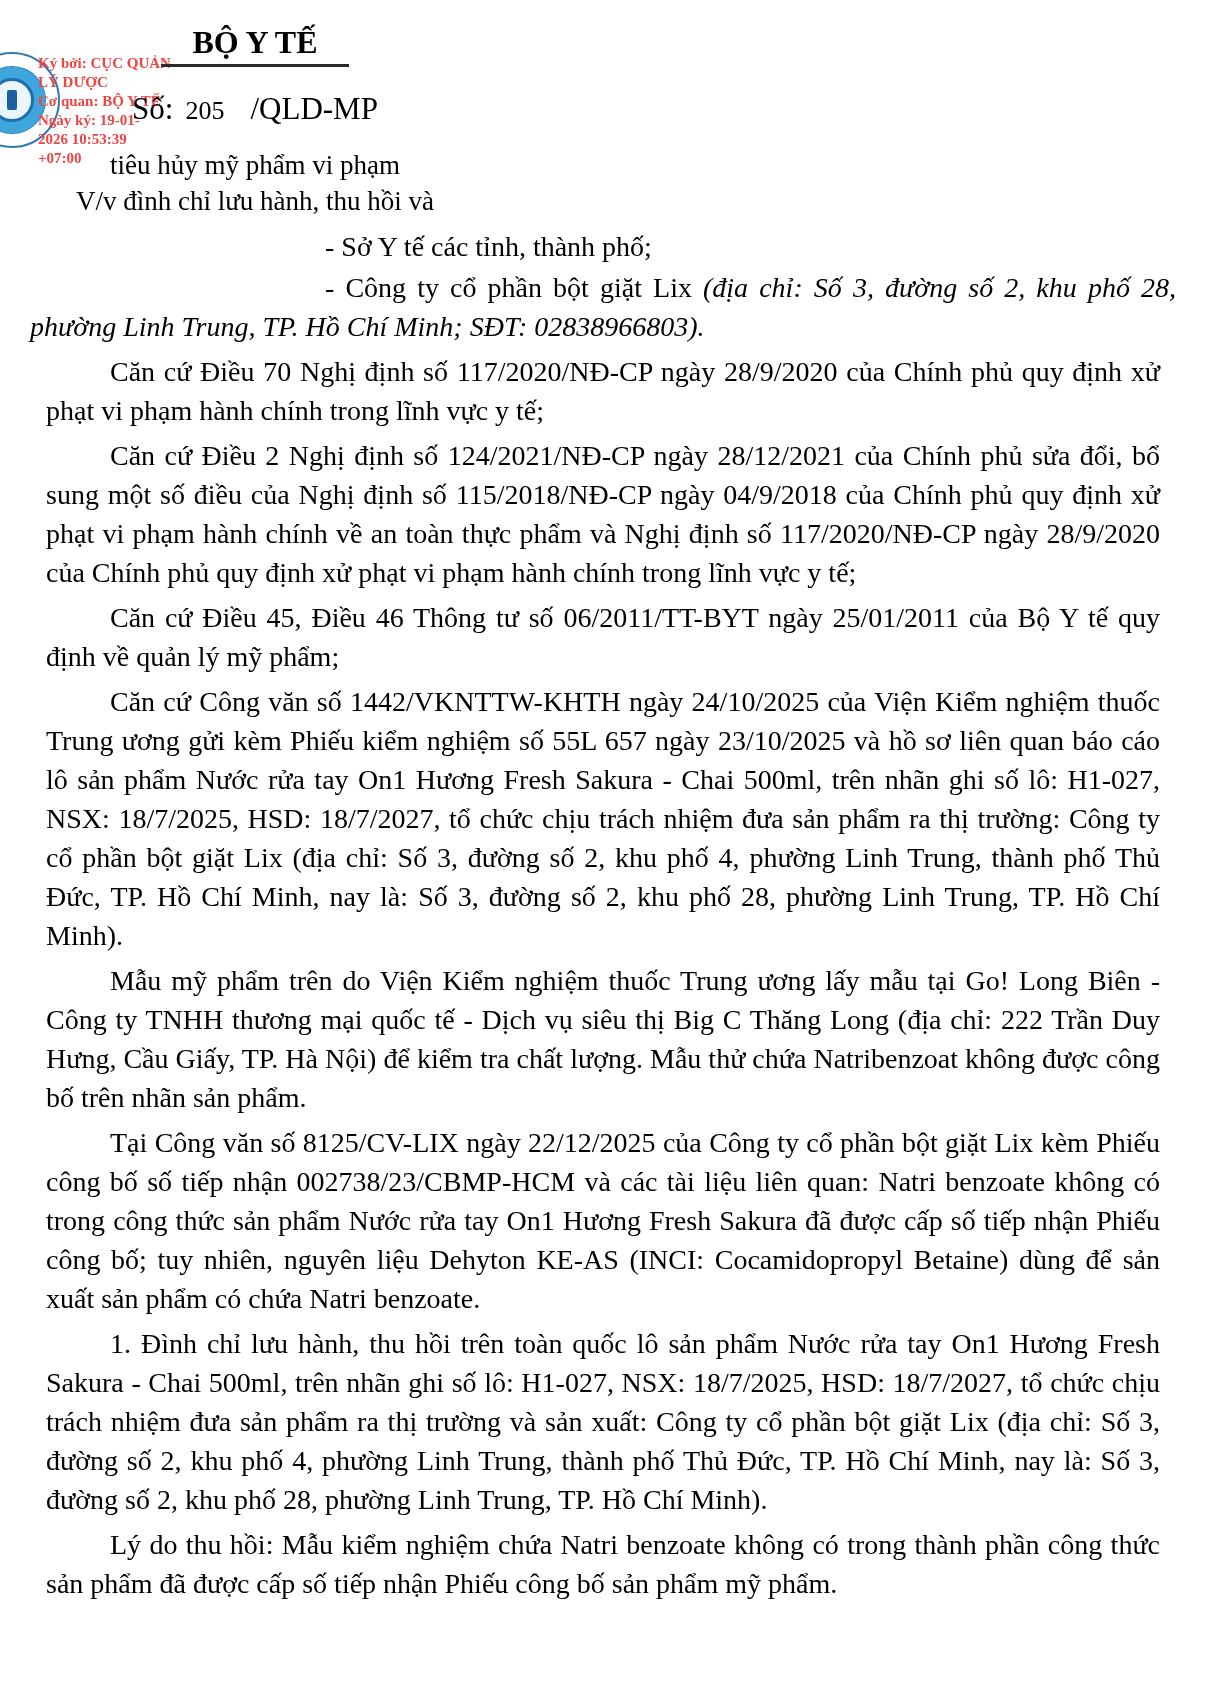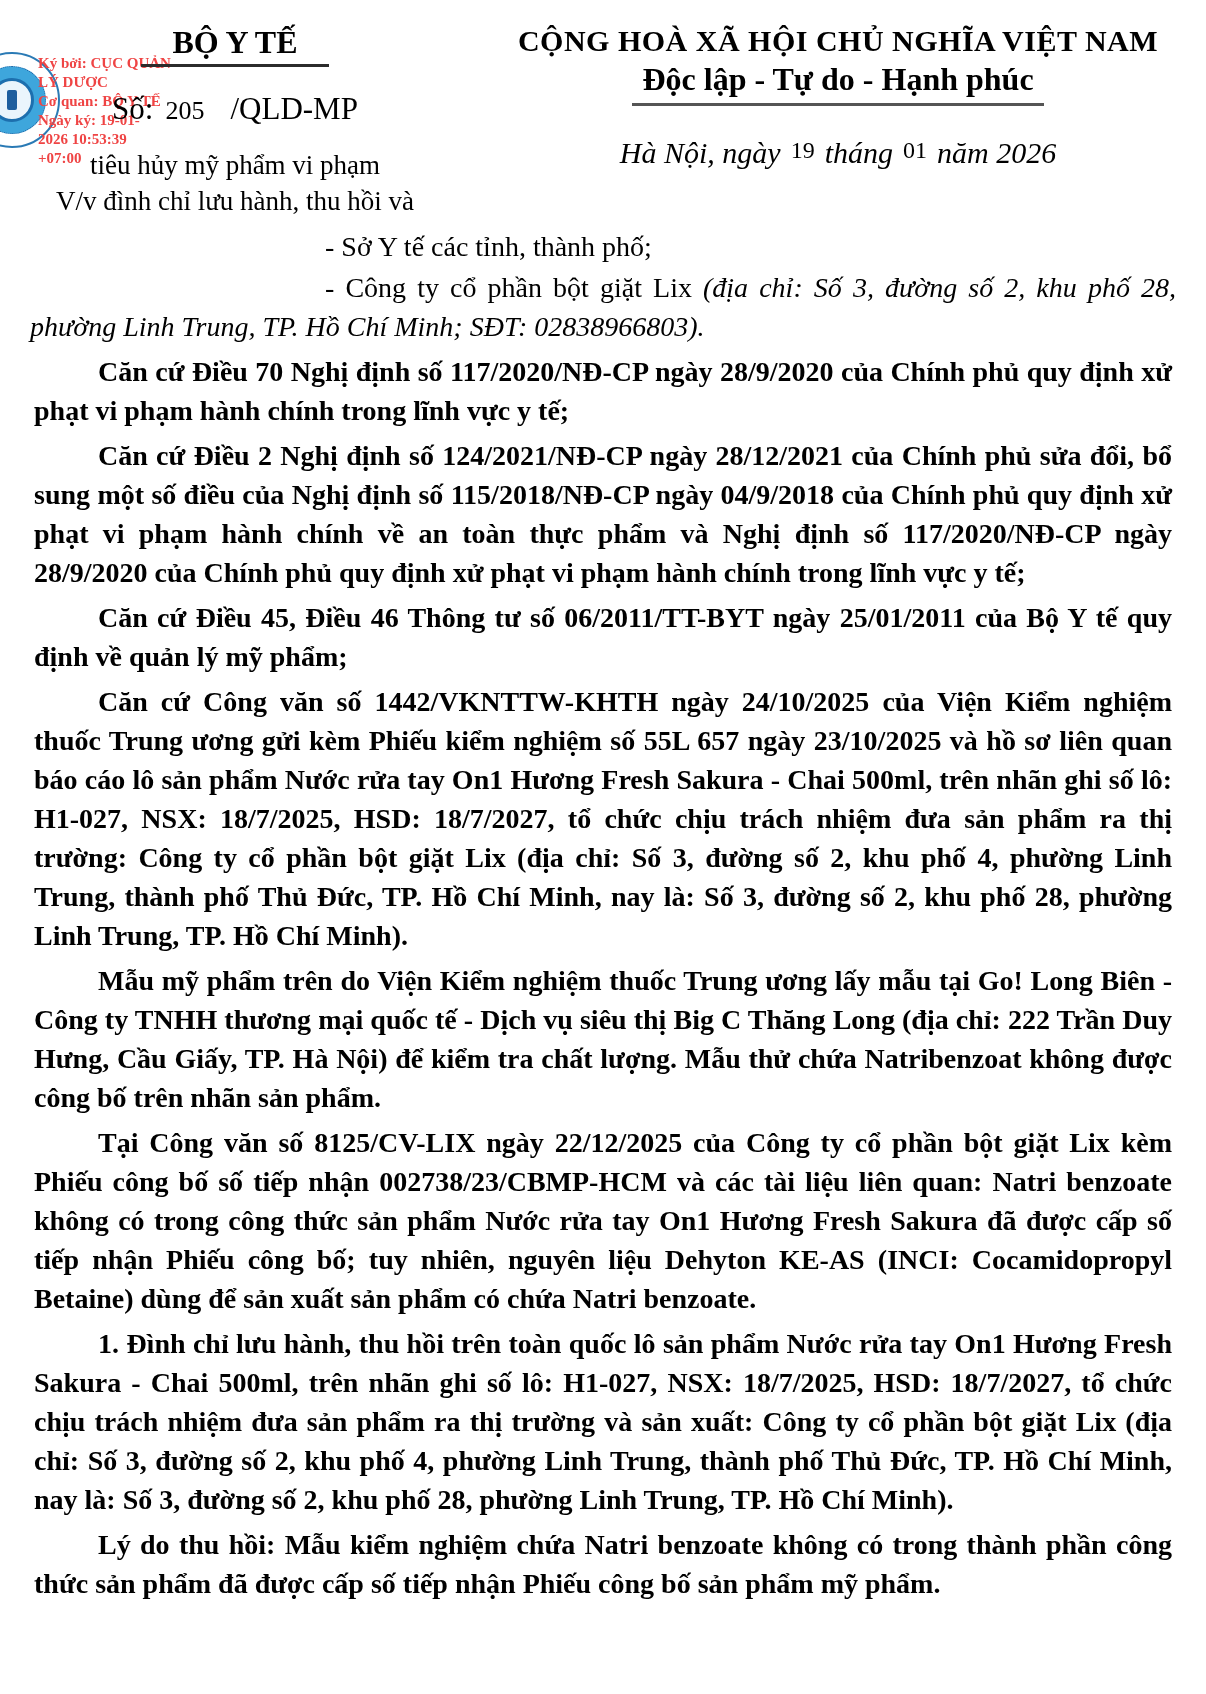--- a/index.html
+++ b/index.html
@@ -58,21 +58,21 @@
     color: #ef4444;
   }
 
   
   .header {
     position: relative;
     display: flex;
     padding-top: 24px;
     z-index: 3;
   }
-  .col-left  { flex: 0 0 470px; text-align: center; }
+  .col-left  { flex: 0 0 470px; text-align: center; padding-left: 20px; }
   .col-right { flex: 1 1 auto;  text-align: center; }
 
   .ministry { font-size: 32px; font-weight: bold; }
   .agency   { font-size: 34px; font-weight: bold; margin-top: 2px; }
   .agency-rule { width: 188px; border-bottom: 3px solid #2b2b2b; margin: 3px auto 0; height: 0; }
 
   .doc-number { font-size: 31px; margin-top: 24px; white-space: nowrap; }
   .doc-number .num { font-size: 26px; margin: 0 26px 0 12px; text-align: right; }
 
   .subject {
@@ -100,21 +100,21 @@
 
   
   .body {
     margin: 8px 30px 0 30px;
     font-size: 28px;
     line-height: 39px;
   }
   .kinh-gui   { text-indent: 150px; margin-top: 4px; }
   .recipient  { text-indent: 295px; text-align: justify; margin-top: 2px; }
   .recipient .it { font-style: italic; }
-  .para       { text-align: justify; text-indent: 64px; margin: 6px 4px 0; font-weight: bold; }
+  .para       { text-align: justify; text-indent: 64px; margin: 6px 16px 0; }
 </style>
 </head>
 <body>
 
 <div class="page">
 
   <div class="seal">
     <div class="seal-ring">
       <div class="seal-core">
         <div class="seal-glyph"></div>
@@ -136,29 +136,20 @@
       <div class="ministry">BỘ Y TẾ</div>
       <div class="agency-rule"></div>
       <div class="doc-number">
         <span>Số:</span><span class="num">205</span><span>/QLD-MP</span>
       </div>
       <div class="subject">
         <div>tiêu hủy mỹ phẩm vi phạm</div>
         <div>V/v đình chỉ lưu hành, thu hồi và</div>
       </div>
     </div>
-    <div class="col-right">
-      <div class="country">CỘNG HOÀ XÃ HỘI CHỦ NGHĨA VIỆT NAM</div>
-      <div>
-        <span class="motto">Độc lập - Tự do - Hạnh phúc</span>
-      </div>
-      <div class="date-line">
-        <span>Hà Nội, ngày</span><span class="fill">19</span><span>tháng</span><span class="fill">01</span><span>năm 2026</span>
-      </div>
-    </div>
   </header>
 
   <main class="body">
     <div class="recipient">- Sở Y tế các tỉnh, thành phố;</div>
     <div class="recipient">
       <span>- Công ty cổ phần bột giặt Lix </span><span class="it">(địa chỉ: Số 3, đường số 2, khu phố 28, phường Linh Trung, TP. Hồ Chí Minh; SĐT: 02838966803).</span>
     </div>
 
     <p class="para">Căn cứ Điều 70 Nghị định số 117/2020/NĐ-CP ngày 28/9/2020 của Chính phủ quy định xử phạt vi phạm hành chính trong lĩnh vực y tế;</p>
     <p class="para">Căn cứ Điều 2 Nghị định số 124/2021/NĐ-CP ngày 28/12/2021 của Chính phủ sửa đổi, bổ sung một số điều của Nghị định số 115/2018/NĐ-CP ngày 04/9/2018 của Chính phủ quy định xử phạt vi phạm hành chính về an toàn thực phẩm và Nghị định số 117/2020/NĐ-CP ngày 28/9/2020 của Chính phủ quy định xử phạt vi phạm hành chính trong lĩnh vực y tế;</p>

